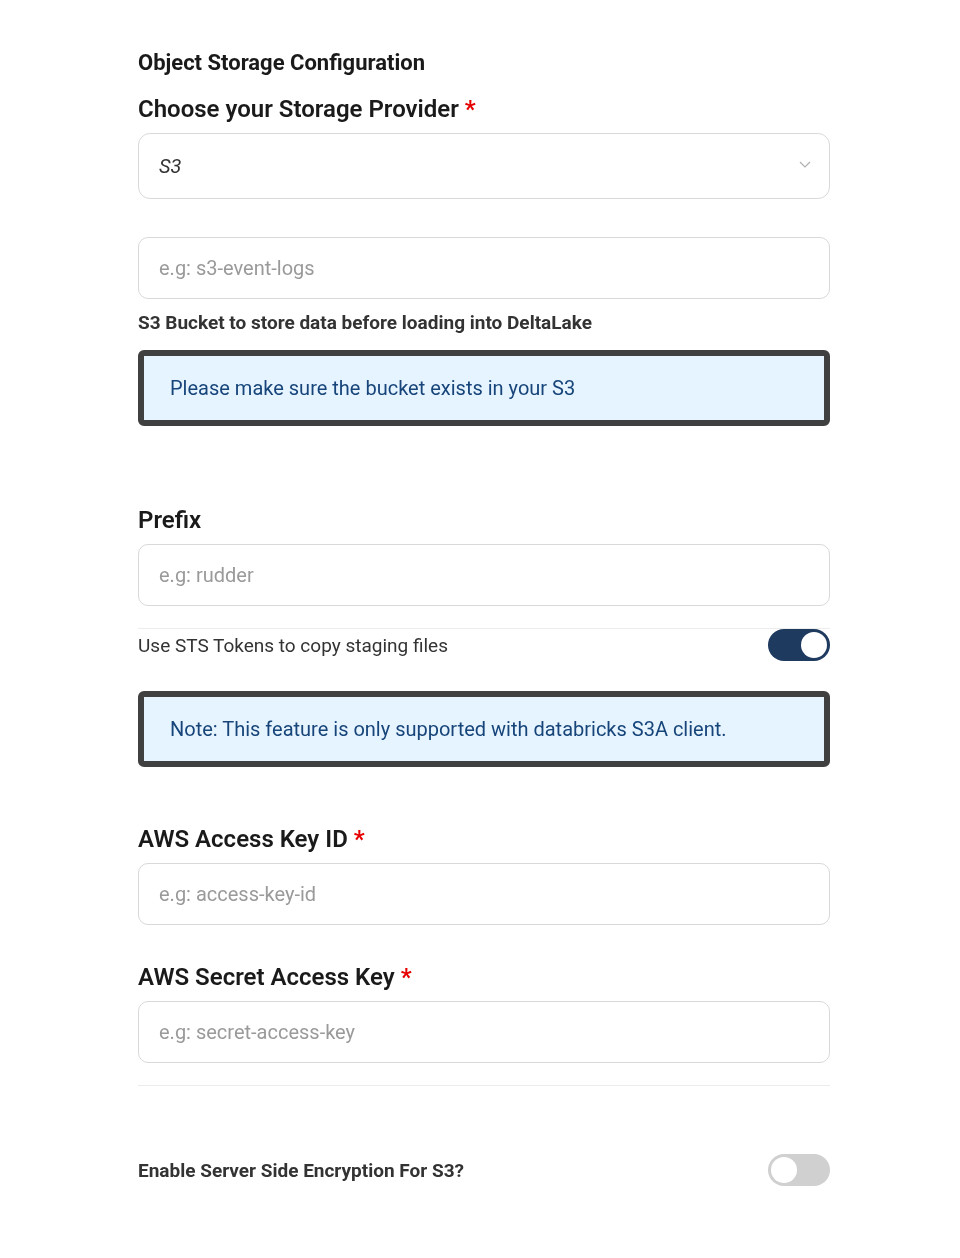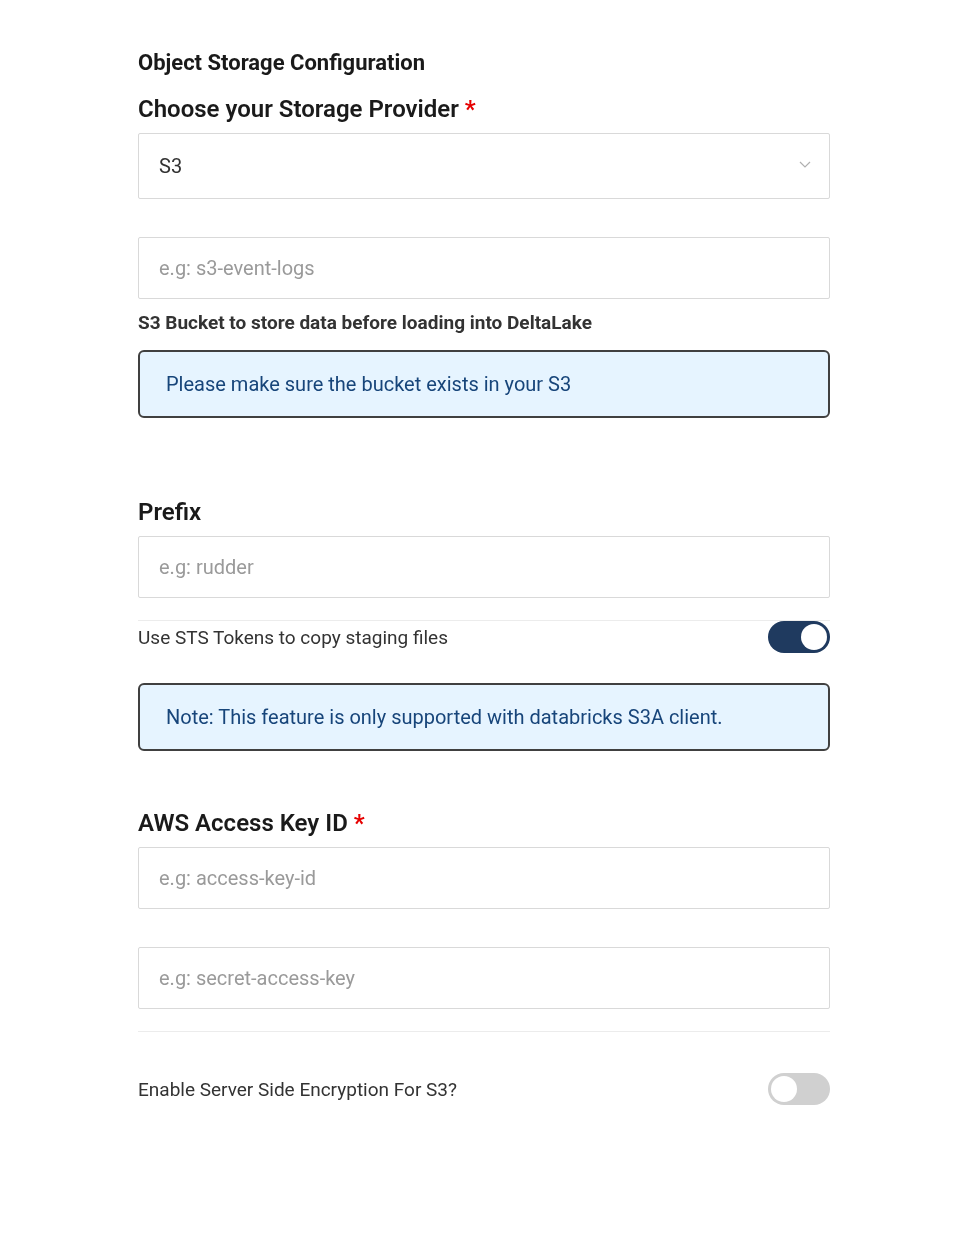--- a/index.html
+++ b/index.html
@@ -35,59 +35,60 @@
       font-weight: 700;
     }
     .select-wrapper {
       position: relative;
       width: 100%;
     }
     .select-box {
       width: 100%;
       height: 66px;
       border: 1px solid #d9d9d9;
-      border-radius: 2px;
+      border-radius: 12px;
       padding: 0 44px 0 20px;
       font-size: 20px;
       color: #333;
       background: #fff;
       display: flex;
       align-items: center;
       cursor: pointer;
+      font-style: italic;
     }
     .chevron-down {
       position: absolute;
       right: 18px;
       top: 50%;
       transform: translateY(-50%);
       pointer-events: none;
     }
     .text-input {
       width: 100%;
       height: 62px;
       border: 1px solid #d9d9d9;
-      border-radius: 2px;
+      border-radius: 10px;
       padding: 0 20px;
       font-size: 20px;
       color: #333;
       background: #fff;
       font-family: inherit;
     }
     .text-input::placeholder {
       color: #9a9a9a;
     }
     .help-text {
       font-size: 19px;
       color: #333;
       margin-top: 12px;
       font-weight: bold;
     }
     .info-box {
       background: #e6f4ff;
-      border: 2px solid #404040;
+      border: 6px solid #404040;
       border-radius: 6px;
       padding: 20px 26px;
       font-size: 20px;
       color: #17457a;
       margin-top: 16px;
     }
     .divider {
       border: none;
       border-top: 1px solid #ececec;
       margin: 22px 0 0 0;
@@ -190,23 +191,27 @@
   <label class="field-label">
     <span>AWS Access Key ID</span>
     <span class="required-asterisk">*</span>
   </label>
   <input type="text" class="text-input" placeholder="e.g: access-key-id" style="">
 </div>
 
 <div class="spacer-sm"></div>
 
 <div class="field-group">
+  <label class="field-label">
+    <span>AWS Secret Access Key</span>
+    <span class="required-asterisk">*</span>
+  </label>
   <input type="text" class="text-input" placeholder="e.g: secret-access-key" style="">
 </div>
 
 <hr class="divider">
 
-<div class="toggle-row" style="margin-top:41px;">
+<div class="toggle-row" style="margin-top:68px;font-weight:bold;">
   <span class="toggle-label">Enable Server Side Encryption For S3?</span>
   <div class="toggle toggle-off">
     <div class="toggle-knob"></div>
   </div>
 </div>
 
 </body></html>

